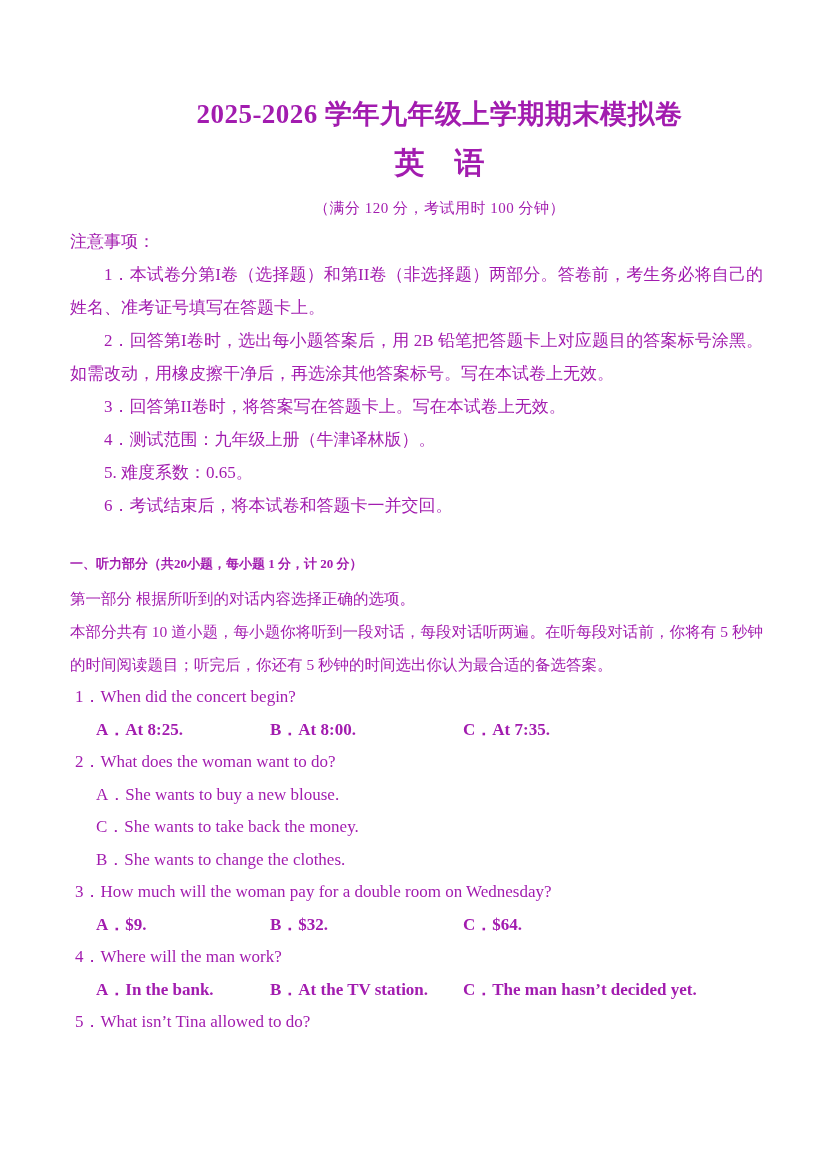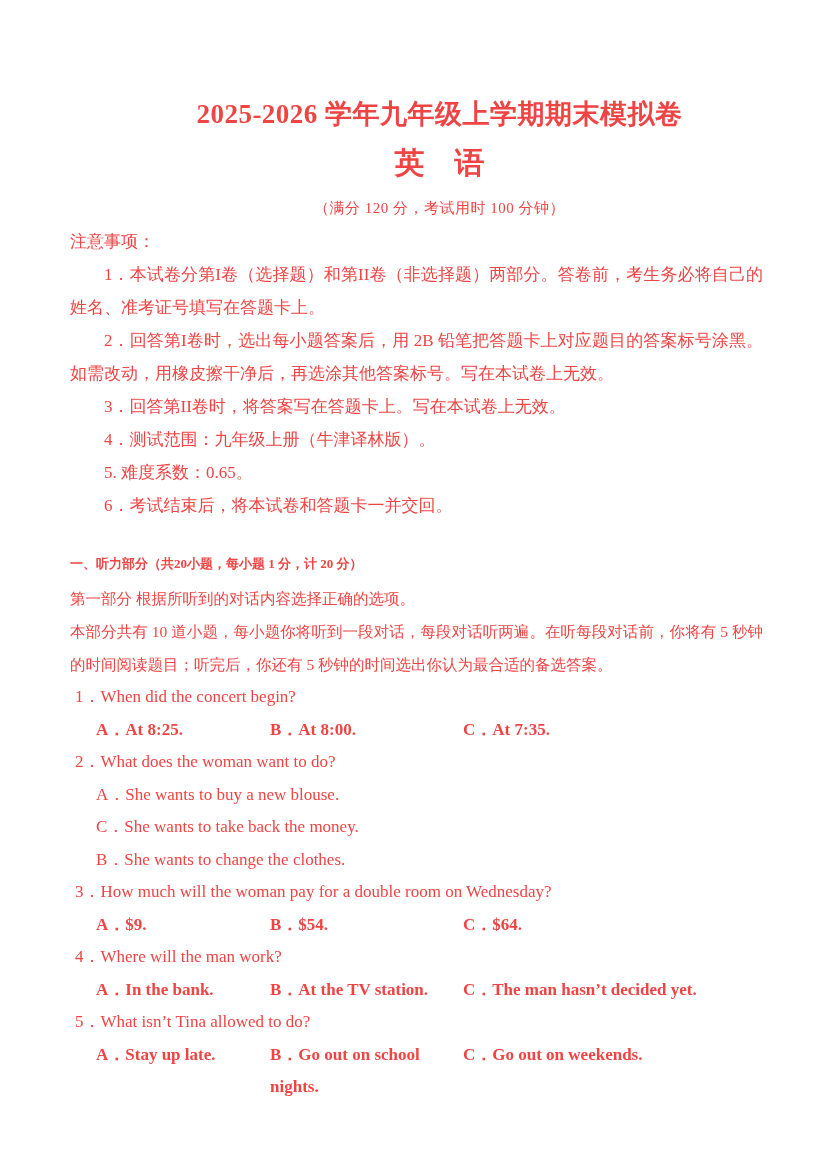--- a/index.html
+++ b/index.html
@@ -6,21 +6,21 @@
     margin: 0;
     padding: 0;
     background: #ffffff;
   }
   .page {
     position: relative;
     width: 827px;
     height: 1169px;
     box-sizing: border-box;
     background: #ffffff;
-    color: #ef4444;
+    color: #a21caf;
     font-family: "Liberation Serif", "DejaVu Serif", serif;
     padding: 100px 64px 0 70px;
     overflow: hidden;
   }
   
   .head-block {
     margin-left: 46px;
     text-align: center;
   }
   .paper-title {
@@ -124,37 +124,32 @@
         <p>A．She wants to buy a new blouse.</p>
         <p>C．She wants to take back the money.</p>
         <p>B．She wants to change the clothes.</p>
       </div>
     </div>
 
     <div>
       <p class="q-line">3．How much will the woman pay for a double room on Wednesday?</p>
       <div class="opts-row">
         <span class="oc-a">A．$9.</span>
-        <span class="oc-b">B．$54.</span>
+        <span class="oc-b">B．$32.</span>
         <span class="oc-c">C．$64.</span>
       </div>
     </div>
 
     <div>
       <p class="q-line">4．Where will the man work?</p>
       <div class="opts-row">
         <span class="oc-a">A．In the bank.</span>
         <span class="oc-b">B．At the TV station.</span>
         <span class="oc-c">C．The man hasn’t decided yet.</span>
       </div>
     </div>
 
     <div>
       <p class="q-line">5．What isn’t Tina allowed to do?</p>
-      <div class="opts-row">
-        <span class="oc-a">A．Stay up late.</span>
-        <span class="oc-b">B．Go out on school nights.</span>
-        <span class="oc-c">C．Go out on weekends.</span>
-      </div>
     </div>
 
   </div>
 </div>
 
 </body></html>

